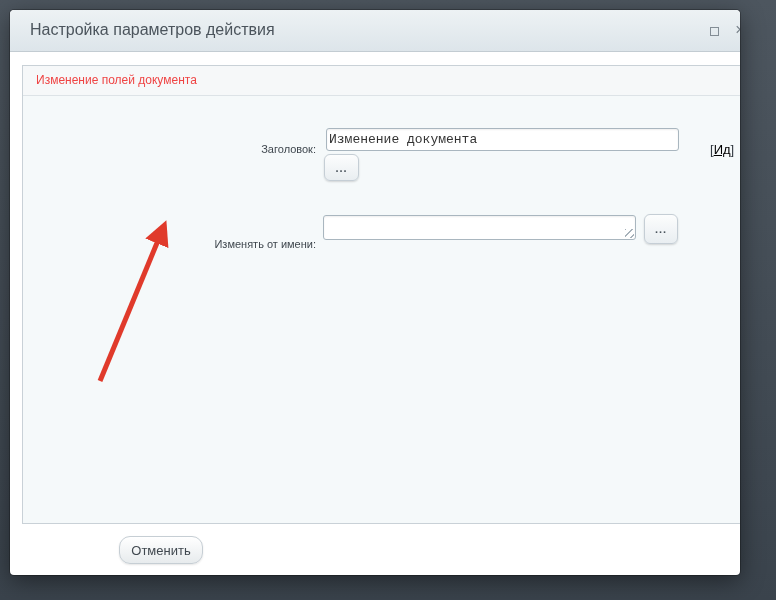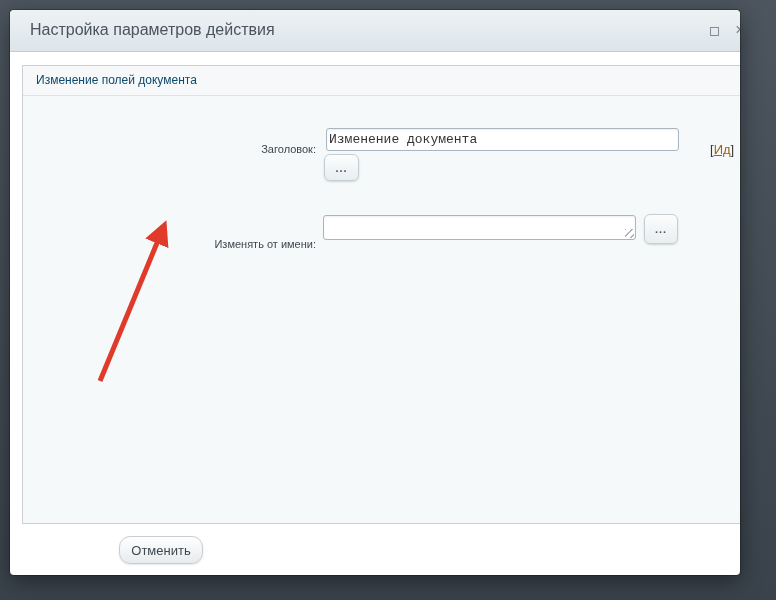--- a/index.html
+++ b/index.html
@@ -33,42 +33,42 @@
     position:absolute; left:722px; top:10px; width:16px; height:20px;
     font-size:16px; line-height:20px; color:#78828a; text-align:center; cursor:pointer;
   }
   .form-box {
     position:absolute; left:12px; top:55px; width:735px; height:459px;
     border:1px solid #c9d1d7; background:#f5f9fa;
   }
   .form-box .box-header {
     position:absolute; left:0; top:0; right:0; height:30px;
     background:#f6f8f9; border-bottom:1px solid #dde3e7;
-    font-size:12px; color:#0c4a6e; line-height:29px; padding-left:13px;
+    font-size:12px; color:#ef4444; line-height:29px; padding-left:13px;
   }
   .field-label {
     position:absolute; width:293px; left:0; text-align:right;
     font-size:11px; color:#3f474e; white-space:nowrap;
   }
   .text-input {
     position:absolute; border:1px solid #a9b6bf; border-radius:3px;
     background:#fff; font-family:Liberation Mono, monospace;
     font-size:13px; color:#333; padding:2px 2px;
     box-shadow:inset 0 1px 2px rgba(0,0,0,0.07);
   }
   .dots-btn {
     position:absolute;
     background:linear-gradient(180deg,#fcfdfd 0%, #e9eef1 100%);
     border:1px solid #c5ced5; border-radius:6px;
     font-size:11px; font-weight:bold; color:#4a545c; letter-spacing:1px;
     box-shadow:0 1px 2px rgba(0,0,0,0.15);
     cursor:pointer; text-align:center;
   }
   .blue-link {
-    color:#a16207; text-decoration:underline; font-size:13px; cursor:pointer;
+    color:#000000; text-decoration:underline; font-size:13px; cursor:pointer;
   }
   .links-row { position:absolute; left:11px; top:124px; white-space:nowrap; }
   .id-wrap { position:absolute; left:687px; top:76px; font-size:13px; color:#30383f; }
   .resize-corner {
     position:absolute; pointer-events:none;
     background:repeating-linear-gradient(-45deg, transparent 0 2px, #a7b2ba 2px 3px, transparent 3px 5px);
   }
   .footer-save {
     position:absolute; left:13px; top:526px; width:82px; height:28px;
     background:linear-gradient(180deg,#aad42f 0%, #84ac17 100%);

